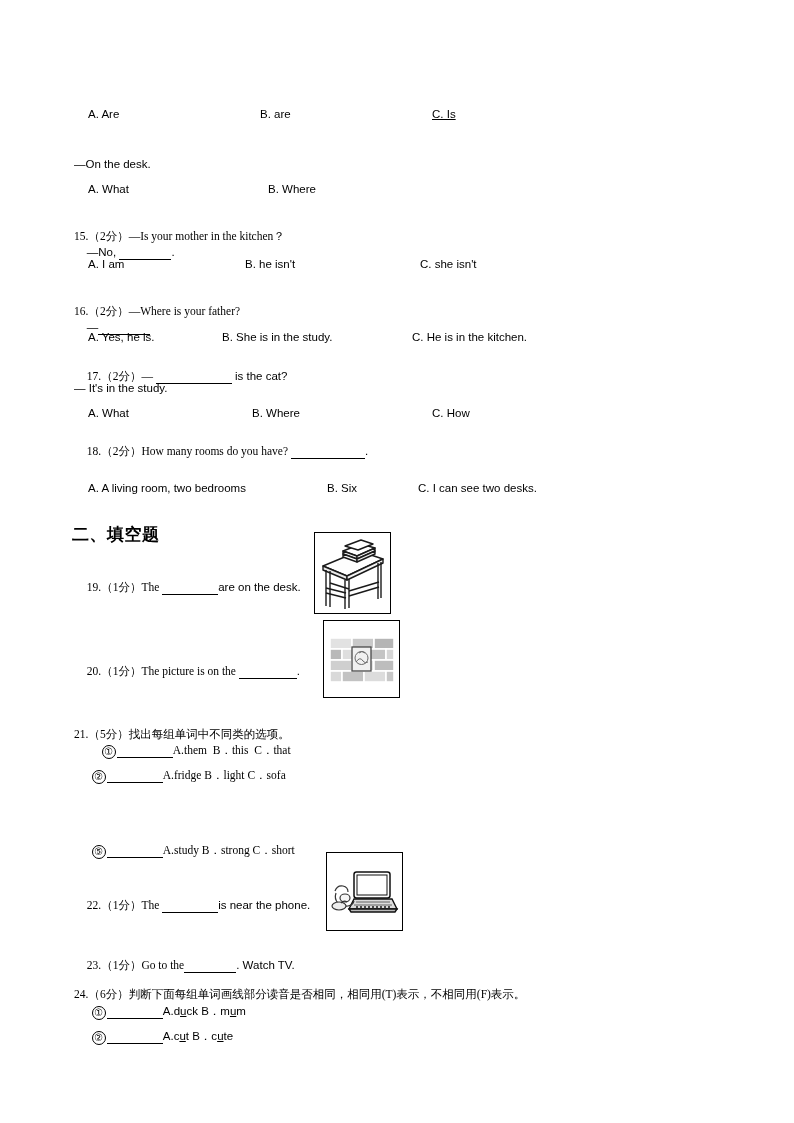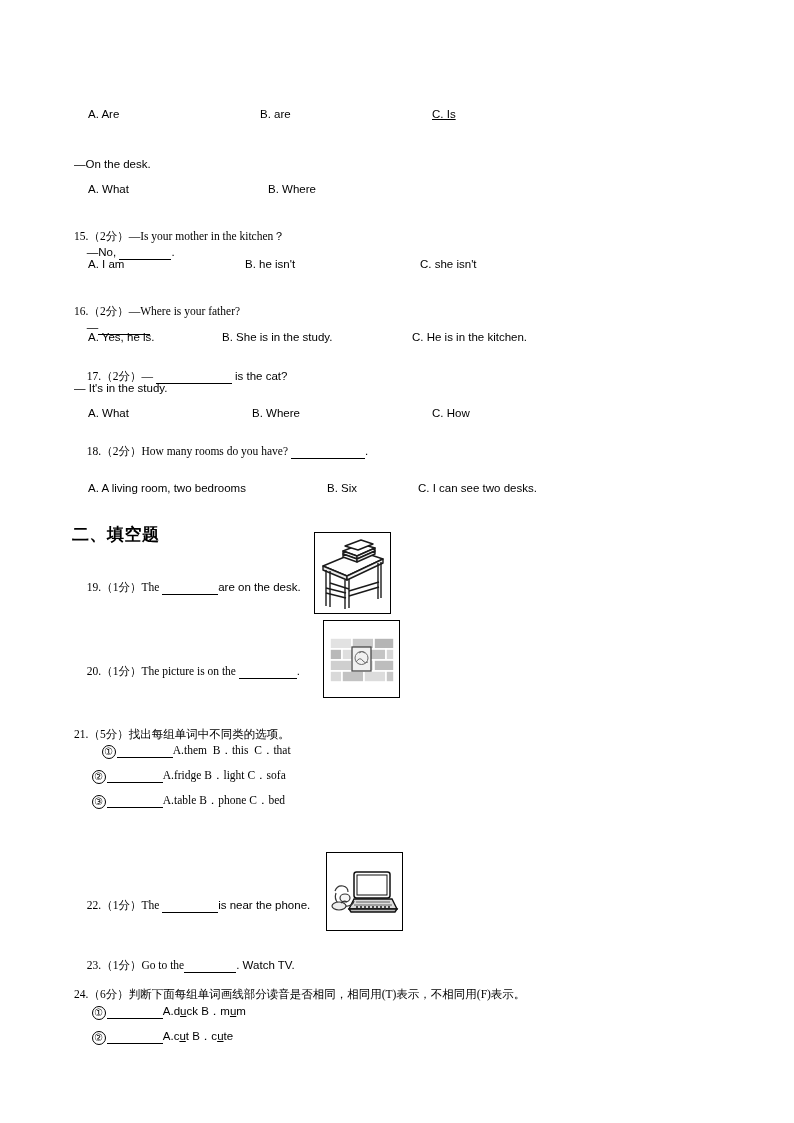--- a/index.html
+++ b/index.html
@@ -186,22 +186,22 @@
   </div>
 
   <div class="line cn" style="left:74px; top:706px;">21.（5分）找出每组单词中不同类的选项。</div>
 
   <div class="line" style="left:89px; top:731px;">
     <span class="circnum">①</span><span class="blank" style="width:56px;">&nbsp;</span><span class="cn">A.them  B．this  C．that</span>
   </div>
   <div class="line" style="left:79px; top:756px;">
     <span class="circnum">②</span><span class="blank" style="width:56px;">&nbsp;</span><span class="cn">A.fridge B．light C．sofa</span>
   </div>
-  <div class="line" style="left:79px; top:781px;">
-    <span class="circnum">③</span><span class="blank" style="width:56px;">&nbsp;</span><span class="cn">A.table B．phone C．bed</span>
+  <div class="line" style="left:79px; top:831px;">
+    <span class="circnum">⑤</span><span class="blank" style="width:56px;">&nbsp;</span><span class="cn">A.study B．strong C．short</span>
   </div>
 
   <div class="line" style="left:74px; top:886px;">
     <span class="cn">22.（1分）The </span><span class="blank" style="width:56px;">&nbsp;</span><span>is near the phone.</span>
   </div>
   <div class="pic" style="left:326px; top:852px; width:77px; height:79px;">
     <svg width="75" height="77" viewBox="0 0 75 77">
       <rect x="0" y="0" width="75" height="77" fill="#ffffff"></rect>
 
       <g stroke="#111111" stroke-width="1.5" fill="none">

